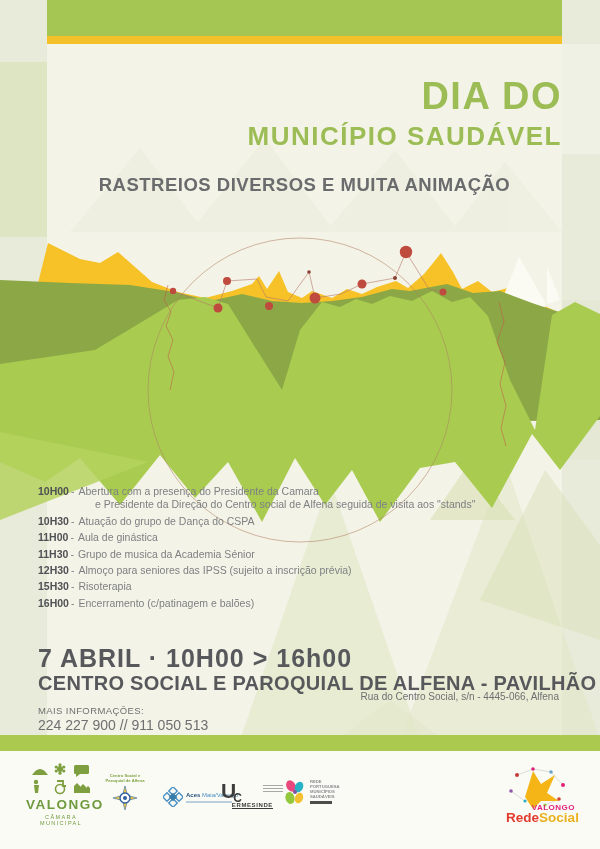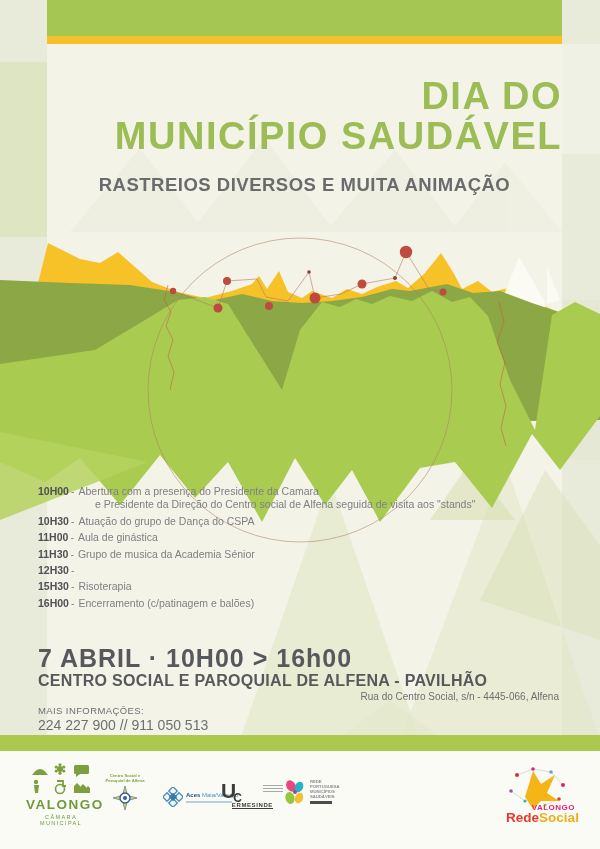--- a/index.html
+++ b/index.html
@@ -12,36 +12,36 @@
   svg{display:block;}
 
   
   .green-bar{left:47px;top:0;width:515px;height:36px;background:#a6c653;}
   .yellow-bar{left:47px;top:36px;width:515px;height:8px;background:#f5c12b;}
 
   
   .title-wrap{left:47px;top:76px;width:515px;text-align:right;color:#9cbd55;
     font-weight:bold;letter-spacing:1.5px;}
   .title-l1{font-size:38px;line-height:40px;}
-  .title-l2{font-size:38px;line-height:40px;}
+  .title-l2{font-size:26px;line-height:40px;}
   .subtitle{left:47px;top:174px;width:515px;text-align:center;color:#6a6b6d;
     font-weight:bold;font-size:18.5px;letter-spacing:.5px;}
 
   
   .program{left:38px;top:486px;width:525px;color:#7e8083;}
   .program-heading{font-size:15px;font-weight:bold;color:#515257;letter-spacing:3px;margin-bottom:9px;}
   .prog-row{display:flex;font-size:10.5px;line-height:11px;margin-bottom:5.4px;white-space:nowrap;}
   .prog-time{font-weight:bold;color:#4f5155;margin-right:2px;}
   .prog-sep{margin-right:4px;color:#7e8083;}
   .prog-desc{color:#7e8083;}
   .prog-desc2{font-size:10.5px;line-height:11px;color:#7e8083;margin:-3px 0 5.4px 57px;}
 
   
   .date-line{left:38px;top:644px;font-size:25px;font-weight:bold;color:#57585b;letter-spacing:1px;}
-  .venue-line{left:38px;top:672px;font-size:16px;font-weight:bold;color:#57585b;letter-spacing:.3px;}
+  .venue-line{left:38px;top:672px;font-size:20px;font-weight:bold;color:#57585b;letter-spacing:.3px;}
   .address-line{left:264px;top:691px;width:295px;text-align:right;font-size:10px;color:#6e6f71;}
   .info-label{left:38px;top:705px;font-size:9.5px;color:#6e6f71;letter-spacing:.4px;}
   .phones{left:38px;top:717px;font-size:14px;color:#6e6f71;}
 
   
   .footer-bar{left:0;top:735px;width:600px;height:16px;background:#aac94e;}
   .footer{left:0;top:751px;width:600px;height:98px;background:#fbfbf6;}
 
   .valongo-logo{left:26px;top:12px;width:70px;text-align:center;color:#6f9a3e;}
   .valongo-name{font-size:13.5px;font-weight:bold;letter-spacing:1.5px;margin-top:2px;}
@@ -174,20 +174,21 @@
     <span class="prog-desc">Aula de ginástica</span>
   </div>
   <div class="prog-row">
     <span class="prog-time">11H30</span>
     <span class="prog-sep">-</span>
     <span class="prog-desc">Grupo de musica da Academia Sénior</span>
   </div>
   <div class="prog-row">
     <span class="prog-time">12H30</span>
     <span class="prog-sep">-</span>
+    <span class="prog-desc">Almoço para seniores das IPSS (sujeito a inscrição prévia)</span>
   </div>
   <div class="prog-row">
     <span class="prog-time">15H30</span>
     <span class="prog-sep">-</span>
     <span class="prog-desc">Risoterapia</span>
   </div>
   <div class="prog-row">
     <span class="prog-time">16H00</span>
     <span class="prog-sep">-</span>
     <span class="prog-desc">Encerramento (c/patinagem e balões)</span>

